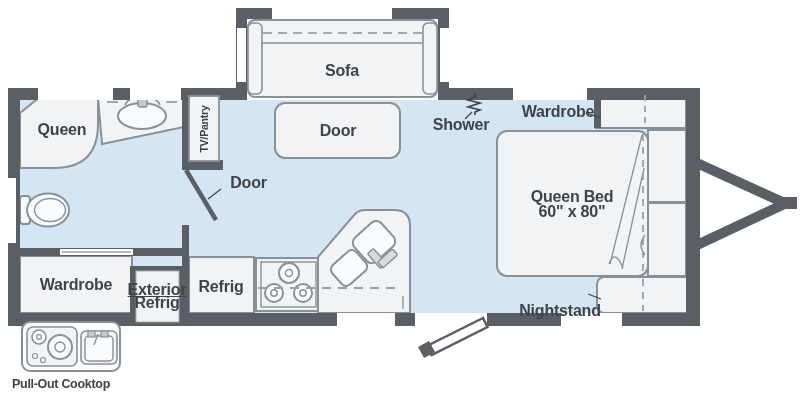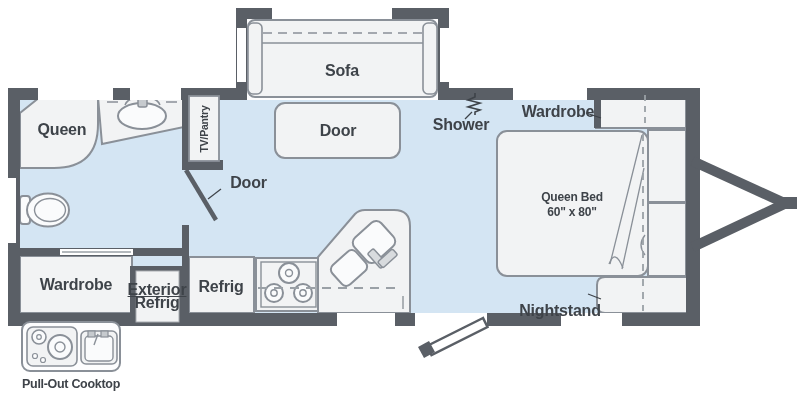--- a/index.html
+++ b/index.html
@@ -7,21 +7,21 @@
     position:relative;width:800px;height:400px;background:#ffffff;
     font-family:"Liberation Sans", sans-serif;overflow:hidden;
   }
   .stage svg{position:absolute;left:0;top:0;}
   .lbl{
     position:absolute;color:#3e4349;font-weight:bold;font-size:16px;
     letter-spacing:-0.2px;white-space:nowrap;
     transform:translate(-50%,-50%);line-height:1;
   }
   .lbl.rot{transform:translate(-50%,-50%) rotate(-90deg);font-size:10.5px;}
-  .lbl.big{font-size:12px;}
+  .lbl.big{font-size:16px;}
   .lbl.caption{font-size:12.5px;letter-spacing:-0.3px;}
 </style>
 </head>
 <body>
 
 <div class="stage">
 
 <svg viewBox="0 0 800 400" width="800" height="400">
 
   <rect x="20" y="96" width="666" height="217" fill="#d4e5f3"></rect>
@@ -191,15 +191,15 @@
 <div class="lbl" style="left:342px;top:71px;">Sofa</div>
 <div class="lbl" style="left:461px;top:125px;">Shower</div>
 <div class="lbl" style="left:558px;top:112px;">Wardrobe</div>
 <div class="lbl big" style="left:572px;top:197px;">Queen Bed</div>
 <div class="lbl big" style="left:572px;top:212px;">60" x 80"</div>
 <div class="lbl" style="left:560px;top:294px;margin-top:17px;">Nightstand</div>
 <div class="lbl" style="left:76px;top:285px;">Wardrobe</div>
 <div class="lbl" style="left:157px;top:290px;text-decoration:underline;">Exterior</div>
 <div class="lbl" style="left:157px;top:303px;">Refrig</div>
 <div class="lbl" style="left:221px;top:287px;">Refrig</div>
-<div class="lbl caption" style="left:71px;top:384px;">Pull-Out Cooktop</div>
+<div class="lbl caption" style="left:61px;top:384px;">Pull-Out Cooktop</div>
 
 </div>
 
 </body></html>

